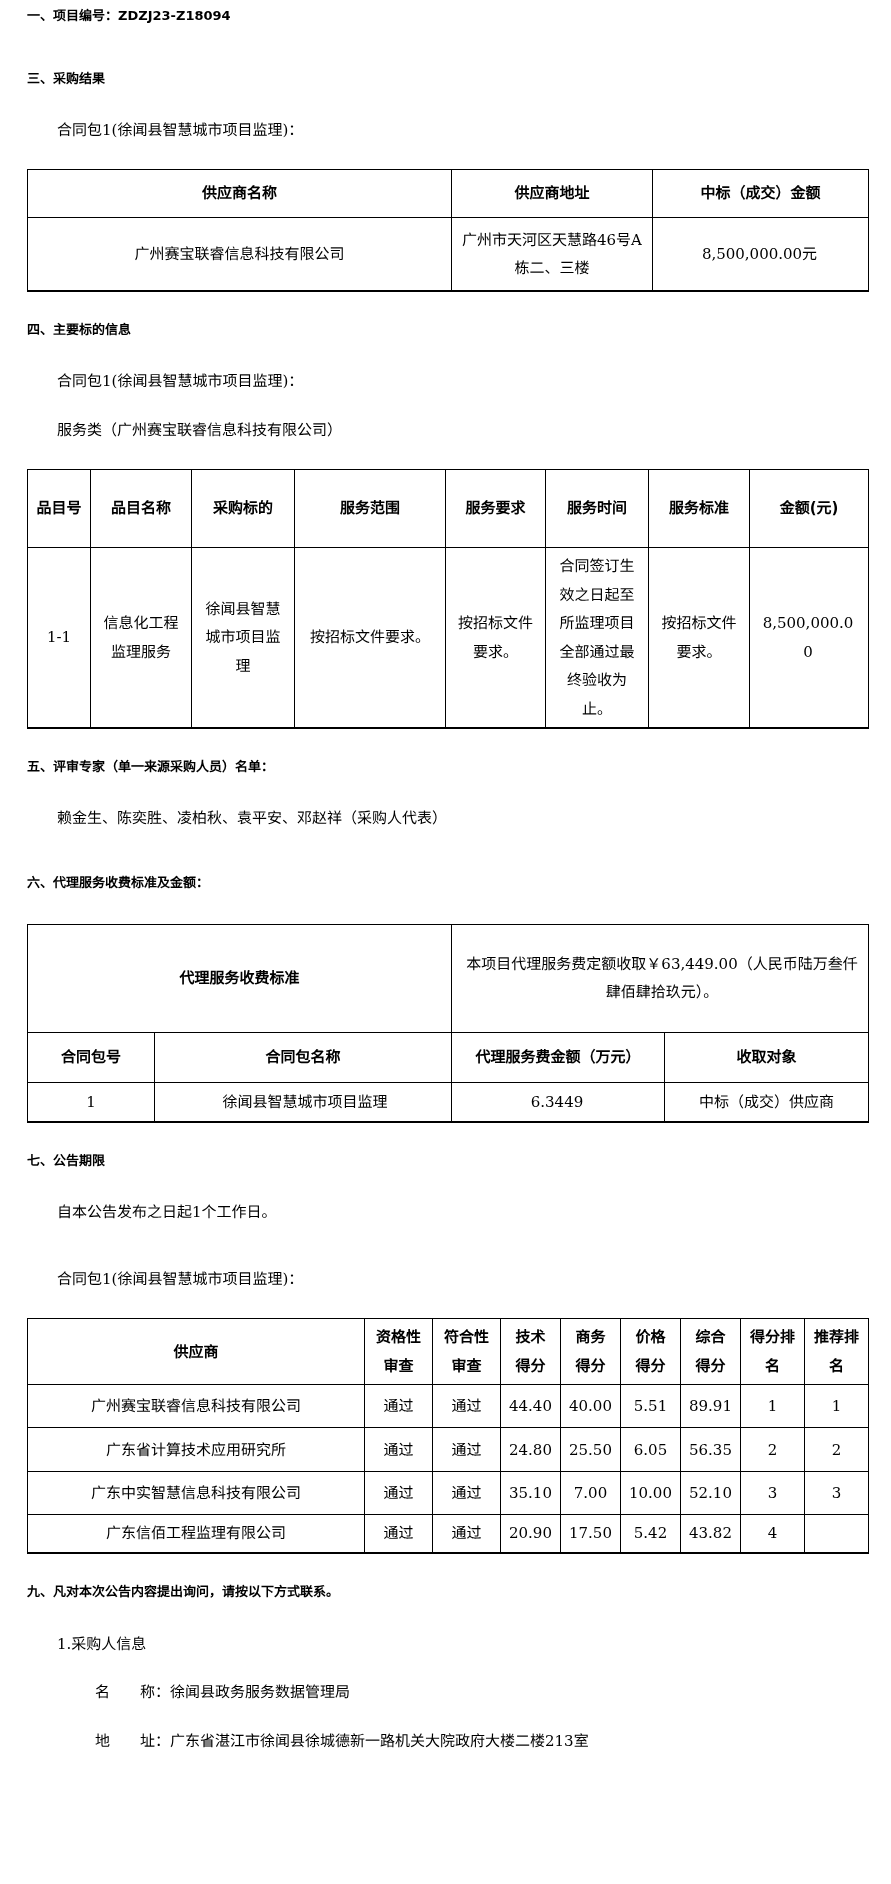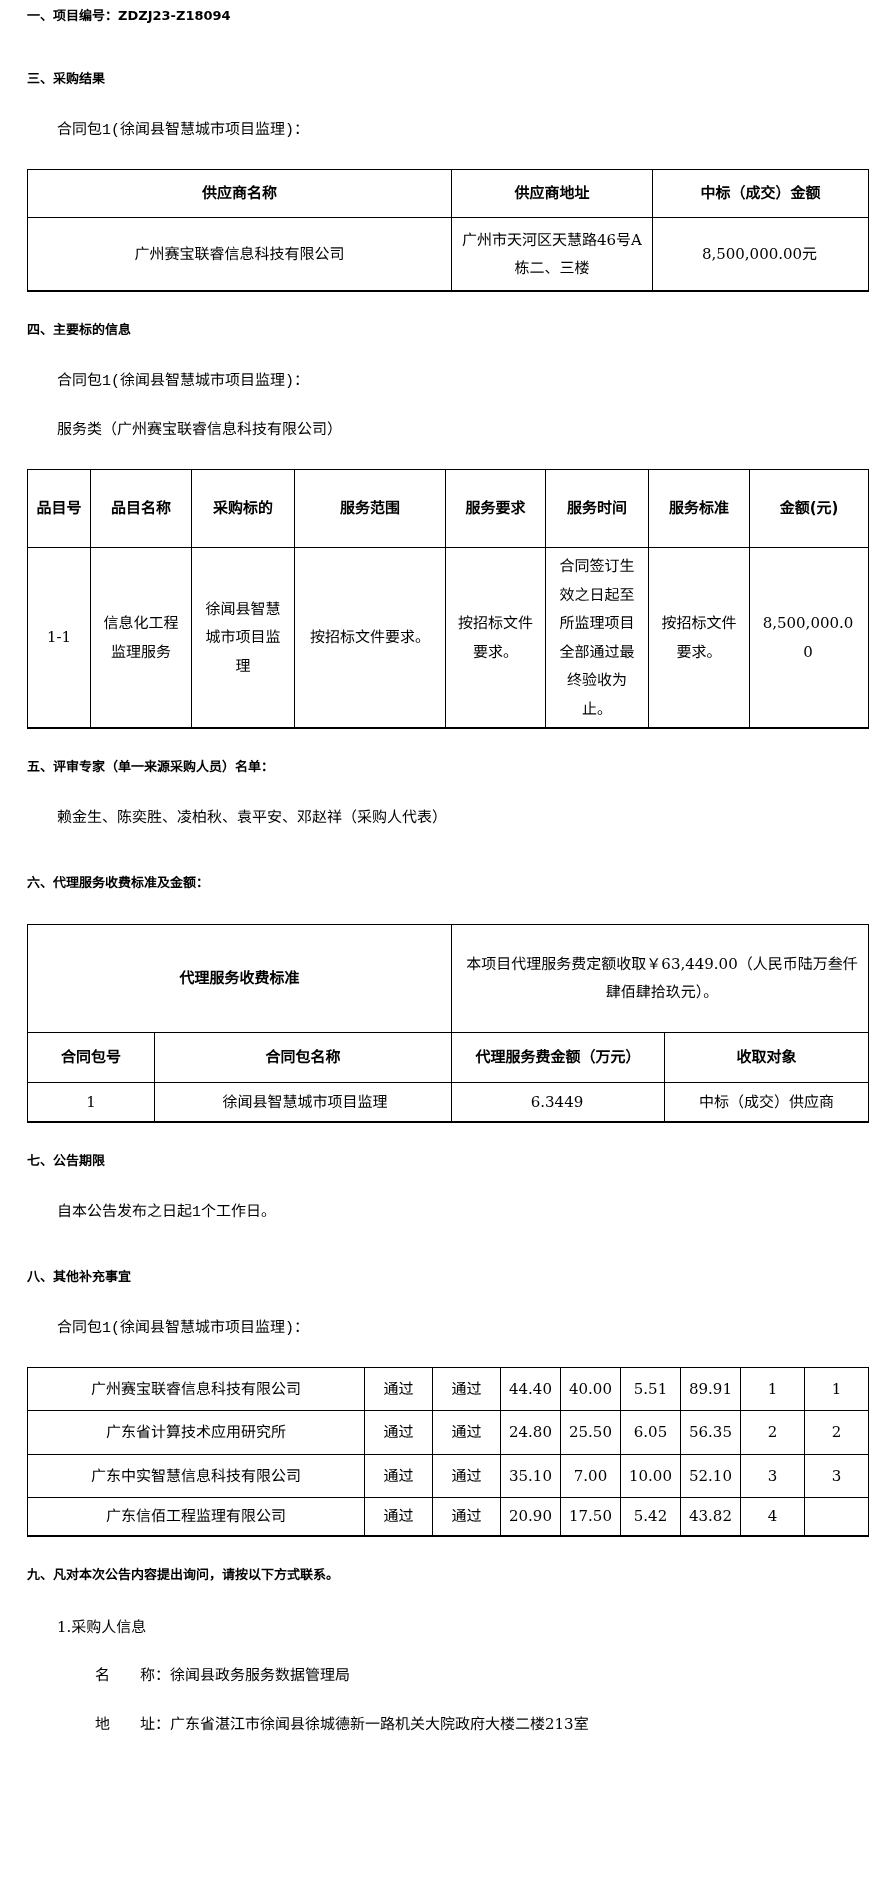--- a/index.html
+++ b/index.html
@@ -17,21 +17,20 @@
     font-family: "DejaVu Sans", "Liberation Sans", sans-serif;
     font-weight: bold;
     font-size: 13px;
     margin: 0 0 32px 0;
     line-height: 1.3;
   }
   .sub-line {
     margin: 0 0 28px 30px;
     white-space: pre-wrap;
     line-height: 1.4;
-    font-family: Liberation Mono, monospace;
   }
   .sec { margin-bottom: 20px; }
   .gap-lg { margin-bottom: 46px; }
 
   table.doc-table {
     border-collapse: collapse;
     table-layout: fixed;
     width: 841px;
     margin: 0 0 30px 0;
     border: 1px solid #000;
@@ -166,35 +165,45 @@
     </tbody>
       </table>
   </div>
 
   <div class="sec">
     <h3 class="sec-title">七、公告期限</h3>
     <p class="sub-line gap-lg">自本公告发布之日起1个工作日。</p>
   </div>
 
   <div class="sec">
-    <h3 class="sec-title">八、其他补充事宜</h3>
     <p class="sub-line">合同包1(徐闻县智慧城市项目监理)：</p>
     <table class="doc-table">
       <colgroup>
         <col style="width:337px">
           <col style="width:68px">
           <col style="width:68px">
           <col style="width:60px">
         <col style="width:60px">
           <col style="width:60px">
           <col style="width:60px">
           <col style="width:64px">
           <col style="width:64px">
       </colgroup>
       <tbody>
+          <tr style="height:58px">
+        <th>供应商</th>
+        <th>资格性审查</th>
+        <th>符合性审查</th>
+        <th>技术得分</th>
+        <th>商务得分</th>
+        <th>价格得分</th>
+        <th>综合得分</th>
+        <th>得分排名</th>
+        <th>推荐排名</th>
+      </tr>
       <tr style="height:43px">
         <td>广州赛宝联睿信息科技有限公司</td>
         <td>通过</td>
         <td>通过</td>
         <td>44.40</td>
         <td>40.00</td>
         <td>5.51</td>
         <td>89.91</td>
         <td>1</td>
         <td>1</td>

